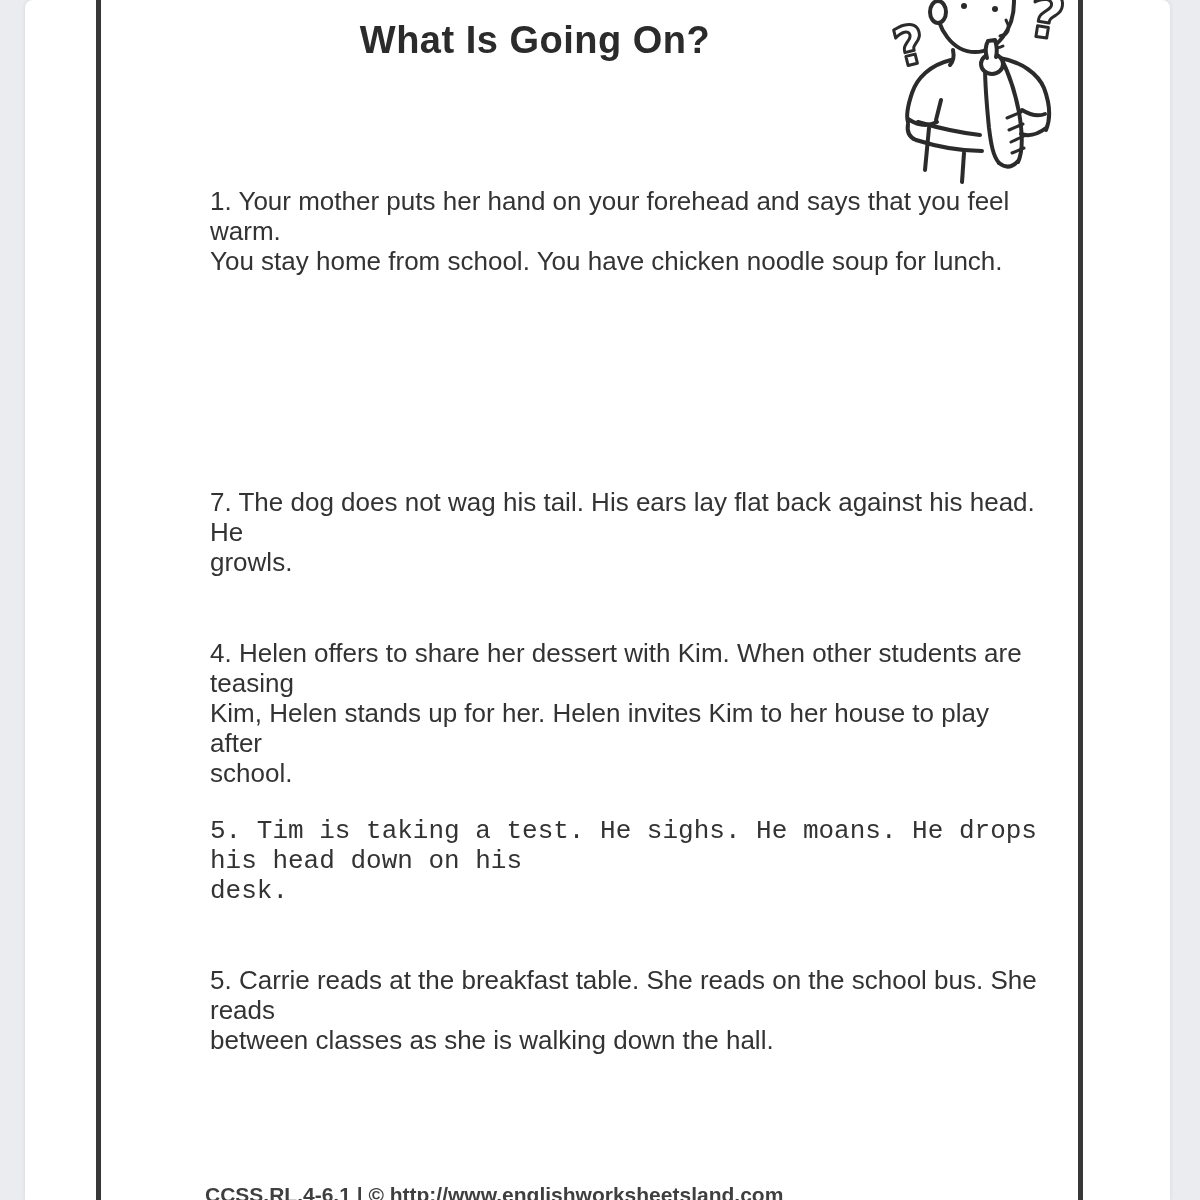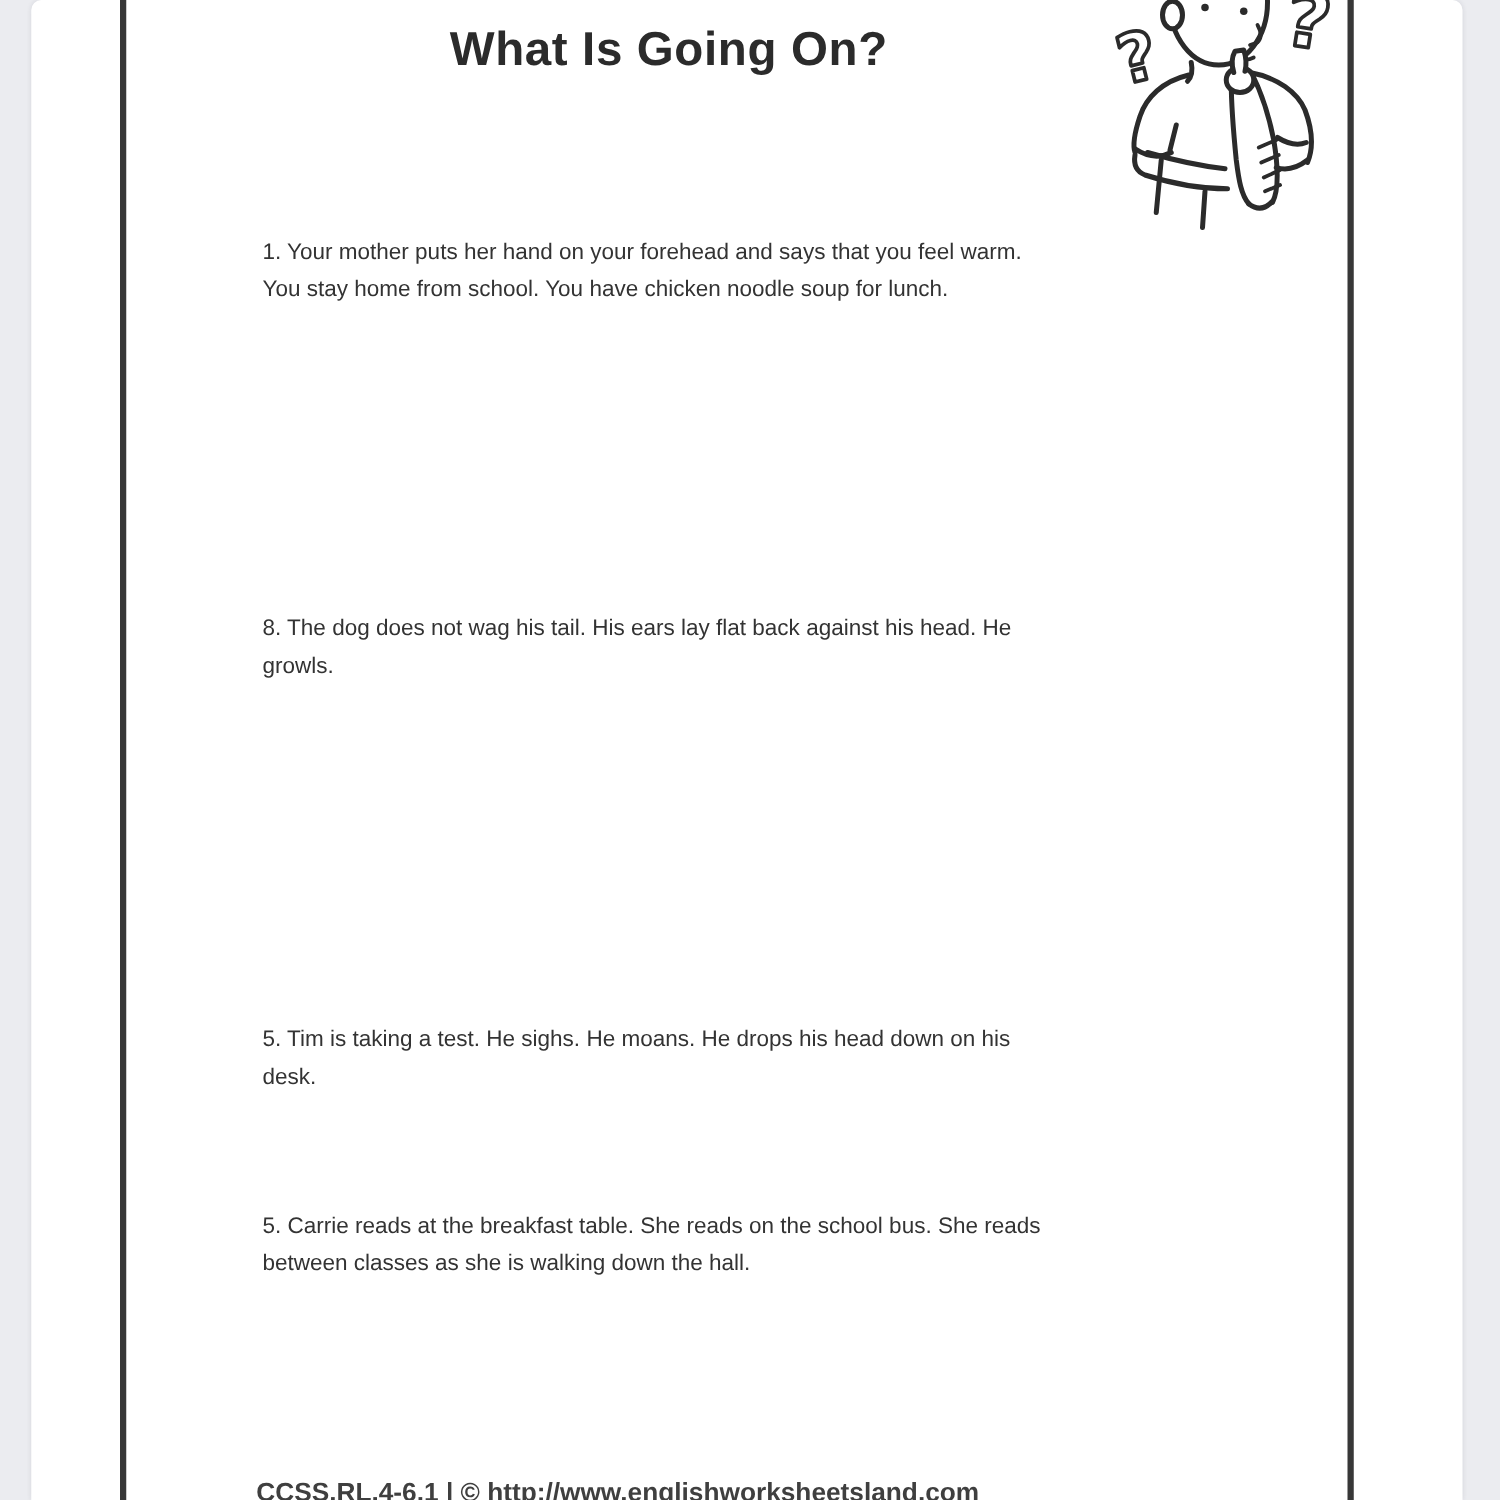--- a/index.html
+++ b/index.html
@@ -58,30 +58,30 @@
     line-height: 30px;
     color: #333333;
   }
   .directions .label { font-weight: bold; }
   .directions .rest  { white-space: pre-line; }
 
   .item {
     position: absolute;
     left: 210px;
     width: 830px;
-    font-size: 18px;
+    font-size: 26px;
     line-height: 30px;
     color: #333333;
     white-space: pre-line;
   }
   .item-1 { top: 186px; }
   .item-2 { top: 336px; }
   .item-3 { top: 487px; }
   .item-4 { top: 638px; }
-  .item-5 { top: 816px; }
+  .item-5 { top: 816px; font-family: Liberation Mono, monospace; }
   .item-6 { top: 965px; }
 
   .footer-credit {
     position: absolute;
     left: 205px;
     top: 1183px;
     font-size: 21px;
     font-weight: bold;
     color: #3f3f3f;
     white-space: nowrap;
@@ -153,22 +153,25 @@
 
         <path d="M 57,128 l -4,42"></path>
         <path d="M 92,153 l -2,29"></path>
       </g>
     </svg>
   </div>
 
 
   <div class="item item-1">1. Your mother puts her hand on your forehead and says that you feel warm.
 You stay home from school. You have chicken noodle soup for lunch.</div>
-  <div class="item item-3">8. The dog does not wag his tail. His ears lay flat back against his head. He
+  <div class="item item-3">7. The dog does not wag his tail. His ears lay flat back against his head. He
 growls.</div>
+  <div class="item item-4">4. Helen offers to share her dessert with Kim. When other students are teasing
+Kim, Helen stands up for her. Helen invites Kim to her house to play after
+school.</div>
   <div class="item item-5">5. Tim is taking a test. He sighs. He moans. He drops his head down on his
 desk.</div>
   <div class="item item-6">5. Carrie reads at the breakfast table. She reads on the school bus. She reads
 between classes as she is walking down the hall.</div>
 
   <div class="footer-credit">CCSS.RL.4-6.1 | © http://www.englishworksheetsland.com</div>
 
 </div>
 
 </body></html>

